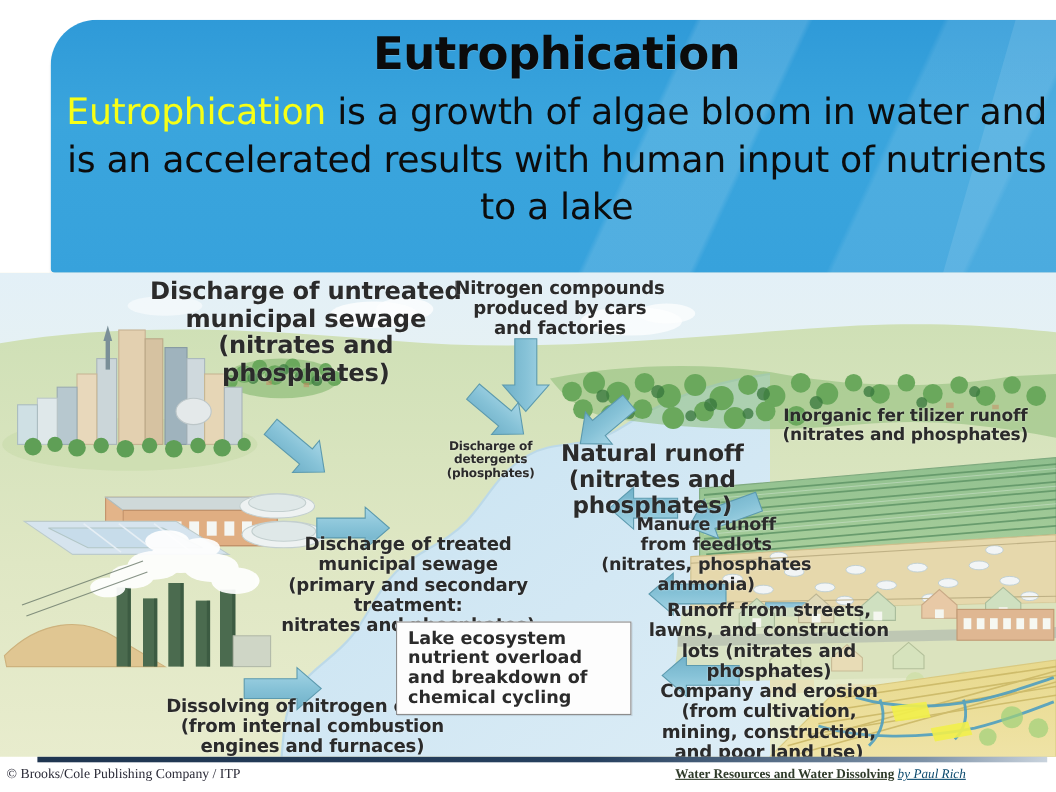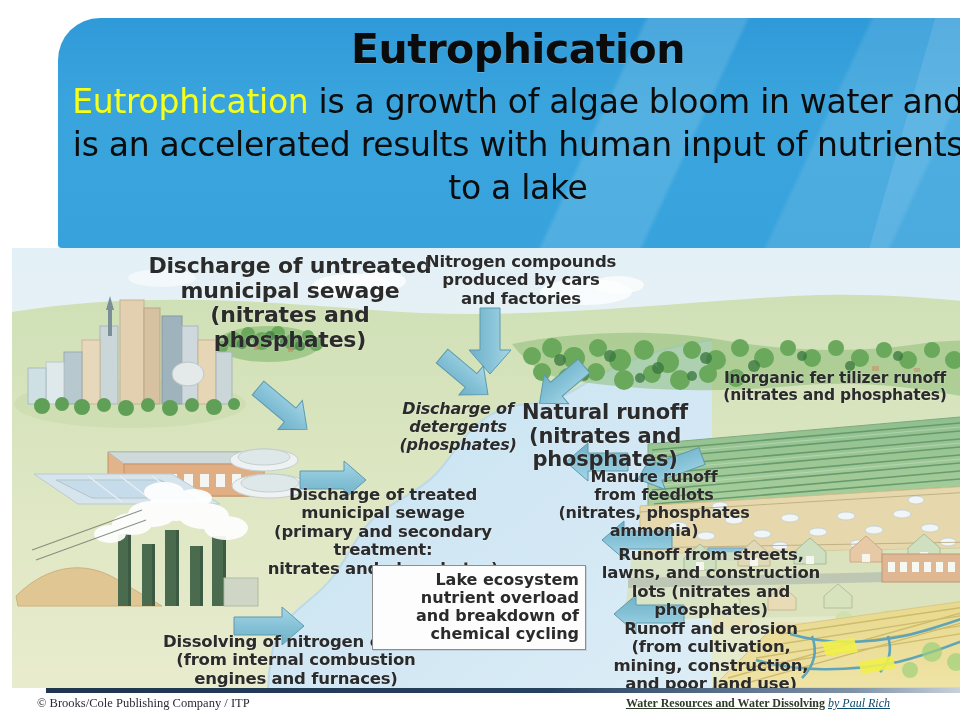--- a/index.html
+++ b/index.html
@@ -10,21 +10,21 @@
   body {
     width: 960px; height: 720px;
     position: relative;
     overflow: hidden;
     font-family: "Liberation Sans", sans-serif;
   }
 
   
   #slide {
     position: absolute;
-    left: 12px; top: 0;
+    left: 0; top: 0;
     width: 780px; height: 720px;
     background: #ffffff;
   }
 
   
   #title-banner {
     position: absolute;
     left: 46px; top: 18px;
     width: 1020px; height: 230px;
     background:
@@ -102,21 +102,21 @@
     text-align: center;
     line-height: 1.12;
     letter-spacing: -0.2px;
     white-space: pre-line;
     text-shadow: 0 0 2px rgba(255,255,255,0.55);
   }
 
   
   #lbl-untreated   { left: 128px; top:  6px;  width: 300px; font-size: 22px; }
   #lbl-nitrogen    { left: 384px; top:  5px;  width: 250px; font-size: 16.5px; text-align: center; }
-  #lbl-detergents  { left: 356px; top: 152px; width: 180px; font-size: 16px; font-style: italic; }
+  #lbl-detergents  { left: 356px; top: 152px; width: 180px; font-size: 11px; }
   #lbl-natural     { left: 498px; top: 153px; width: 190px; font-size: 21px; }
   #lbl-inorganic   { left: 686px; top: 122px; width: 274px; font-size: 15.5px; }
   #lbl-manure      { left: 536px; top: 220px; width: 212px; font-size: 16px;  }
   #lbl-treated     { left: 224px; top: 238px; width: 294px; font-size: 16.5px; }
   #lbl-streets     { left: 568px; top: 298px; width: 262px; font-size: 16.5px; }
   #lbl-dissolving  { left: 134px; top: 385px; width: 300px; font-size: 16.5px; }
   #lbl-erosion     { left: 568px; top: 372px; width: 262px; font-size: 16.5px; }
 
   #lbl-lake-box {
     position: absolute;
@@ -124,21 +124,21 @@
     width: 196px;
     padding: 5px 6px 6px 10px;
     background: #fdfdfd;
     border: 1px solid #8d8d8d;
     box-shadow: 1px 1px 0 rgba(0,0,0,0.10);
     font-family: "DejaVu Sans", sans-serif;
     font-weight: bold;
     font-size: 16px;
     line-height: 1.13;
     color: #2b2b2b;
-    text-align: right;
+    text-align: left;
     white-space: pre-line;
   }
 
   
   #footer-rule {
     position: absolute;
     left: 34px; top: 688px;
     width: 918px; height: 5px;
     background: linear-gradient(90deg, #1f3550 0%, #26405f 55%, #7f93a8 88%, #c9d3dd 100%);
   }
@@ -147,21 +147,20 @@
     left: 0; top: 694px;
     width: 960px; height: 26px;
   }
   #copyright {
     position: absolute;
     left: 6px; top: 2px;
     font-family: "Liberation Serif", serif;
     font-size: 12.5px;
     color: #2b2b38;
     white-space: nowrap;
-    margin-left: 19px;
   }
   #footer-link {
     position: absolute;
     right: 82px; top: 2px;
     font-family: "Liberation Serif", serif;
     font-size: 12px;
     white-space: nowrap;
   }
   #footer-link .main {
     color: #2f3b2a;
@@ -627,21 +626,21 @@
 (primary and secondary
 treatment:
 nitrates and phosphates)</div>
     <div class="dlabel" id="lbl-streets">Runoff from streets,
 lawns, and construction
 lots (nitrates and
 phosphates)</div>
     <div class="dlabel" id="lbl-dissolving">Dissolving of nitrogen oxides
 (from internal combustion
 engines and furnaces)</div>
-    <div class="dlabel" id="lbl-erosion">Runoff and erosion
+    <div class="dlabel" id="lbl-erosion">Company and erosion
 (from cultivation,
 mining, construction,
 and poor land use)</div>
     <div id="lbl-lake-box">Lake ecosystem
 nutrient overload
 and breakdown of
 chemical cycling</div>
   </div>
 
   <div id="footer-rule"></div>

